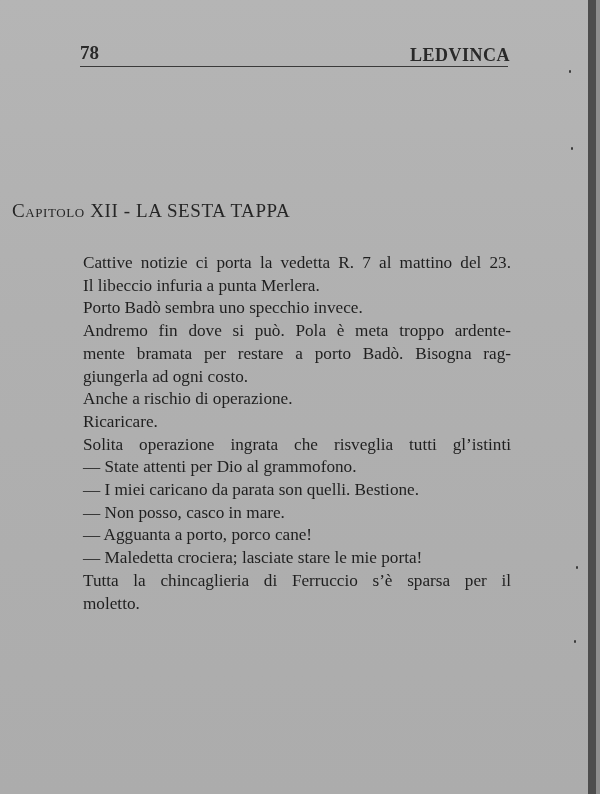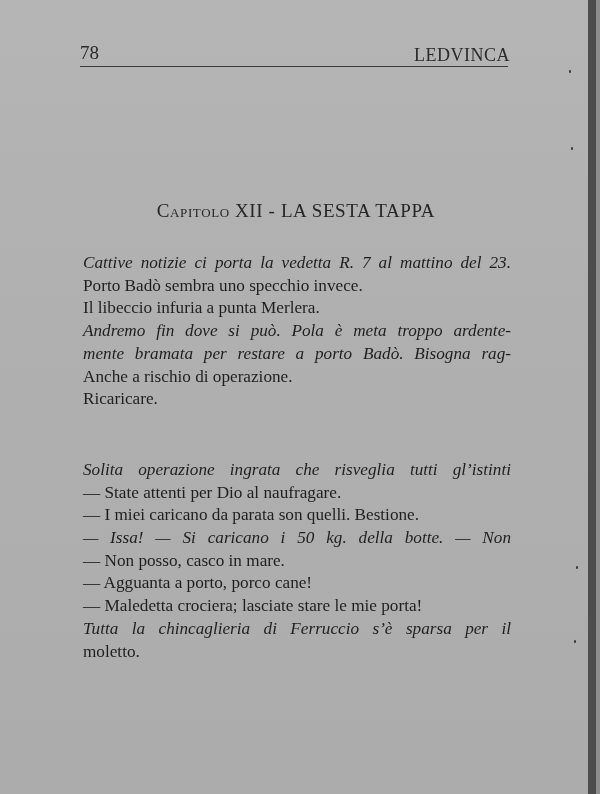--- a/index.html
+++ b/index.html
@@ -38,20 +38,21 @@
       width: 4px;
       height: 794px;
       background: #8e8e8e;
     }
     .running-head {
       position: absolute;
       left: 80px;
       top: 42px;
       width: 430px;
       height: 24px;
+      font-weight: bold;
     }
     .page-number {
       position: absolute;
       left: 0;
       top: 0;
       font-size: 19px;
       color: #2a2a2a;
     }
     .running-title {
       position: absolute;
@@ -64,24 +65,24 @@
     .head-rule {
       position: absolute;
       left: 80px;
       top: 66px;
       width: 428px;
       height: 0;
       border-top: 1.5px solid #3a3a3a;
     }
     .chapter-title {
       position: absolute;
-      left: 2px;
+      left: 12px;
       width: 588px;
       top: 200px;
-      text-align: center;
+      text-align: left;
       font-size: 19px;
       letter-spacing: 0.6px;
       color: #262626;
     }
     .chapter-title .sc {
       font-variant: small-caps;
     }
     .body-text {
       position: absolute;
       left: 83px;
@@ -91,21 +92,20 @@
       line-height: 22.7px;
       color: #1f1f1f;
     }
     .line {
       display: block;
       white-space: nowrap;
     }
     .line.justify {
       text-align: justify;
       text-align-last: justify;
-      font-style: italic;
     }
     .speck {
       position: absolute;
       width: 2px;
       height: 3px;
       background: #3a3a3a;
       border-radius: 1px;
     }
   </style>
 </head>
@@ -121,30 +121,30 @@
 
   <div class="chapter-title">
     <span class="sc">Capitolo</span>
     <span>XII</span>
     <span>-</span>
     <span>LA SESTA TAPPA</span>
   </div>
 
   <div class="body-text">
     <span class="line justify" style="white-space: normal;">Cattive notizie ci porta la vedetta R. 7 al mattino del 23.</span>
+    <span class="line">Il libeccio infuria a punta Merlera.</span>
     <span class="line">Porto Badò sembra uno specchio invece.</span>
-    <span class="line">Il libeccio infuria a punta Merlera.</span>
     <span class="line justify" style="white-space: normal;">Andremo fin dove si può. Pola è meta troppo ardente-</span>
     <span class="line justify" style="white-space: normal;">mente bramata per restare a porto Badò. Bisogna rag-</span>
+    <span class="line">giungerla ad ogni costo.</span>
     <span class="line">Anche a rischio di operazione.</span>
     <span class="line">Ricaricare.</span>
-    <span class="line justify" style="white-space: normal; margin-top: 48px;">Solita operazione ingrata che risveglia tutti gl’istinti</span>
-    <span class="line">— State attenti per Dio al naufragare.</span>
+    <span class="line justify" style="white-space: normal;">Solita operazione ingrata che risveglia tutti gl’istinti</span>
+    <span class="line">— State attenti per Dio al grammofono.</span>
     <span class="line">— I miei caricano da parata son quelli. Bestione.</span>
-    <span class="line justify" style="white-space: normal;">— Issa! — Si caricano i 50 kg. della botte. — Non</span>
     <span class="line">— Non posso, casco in mare.</span>
     <span class="line">— Agguanta a porto, porco cane!</span>
     <span class="line">— Maledetta crociera; lasciate stare le mie porta!</span>
     <span class="line justify" style="white-space: normal;">Tutta la chincaglieria di Ferruccio s’è sparsa per il</span>
     <span class="line">moletto.</span>
   </div>
 
   <div class="speck" style="left:569px;top:70px;"></div>
   <div class="speck" style="left:571px;top:147px;"></div>
   <div class="speck" style="left:576px;top:566px;"></div>

